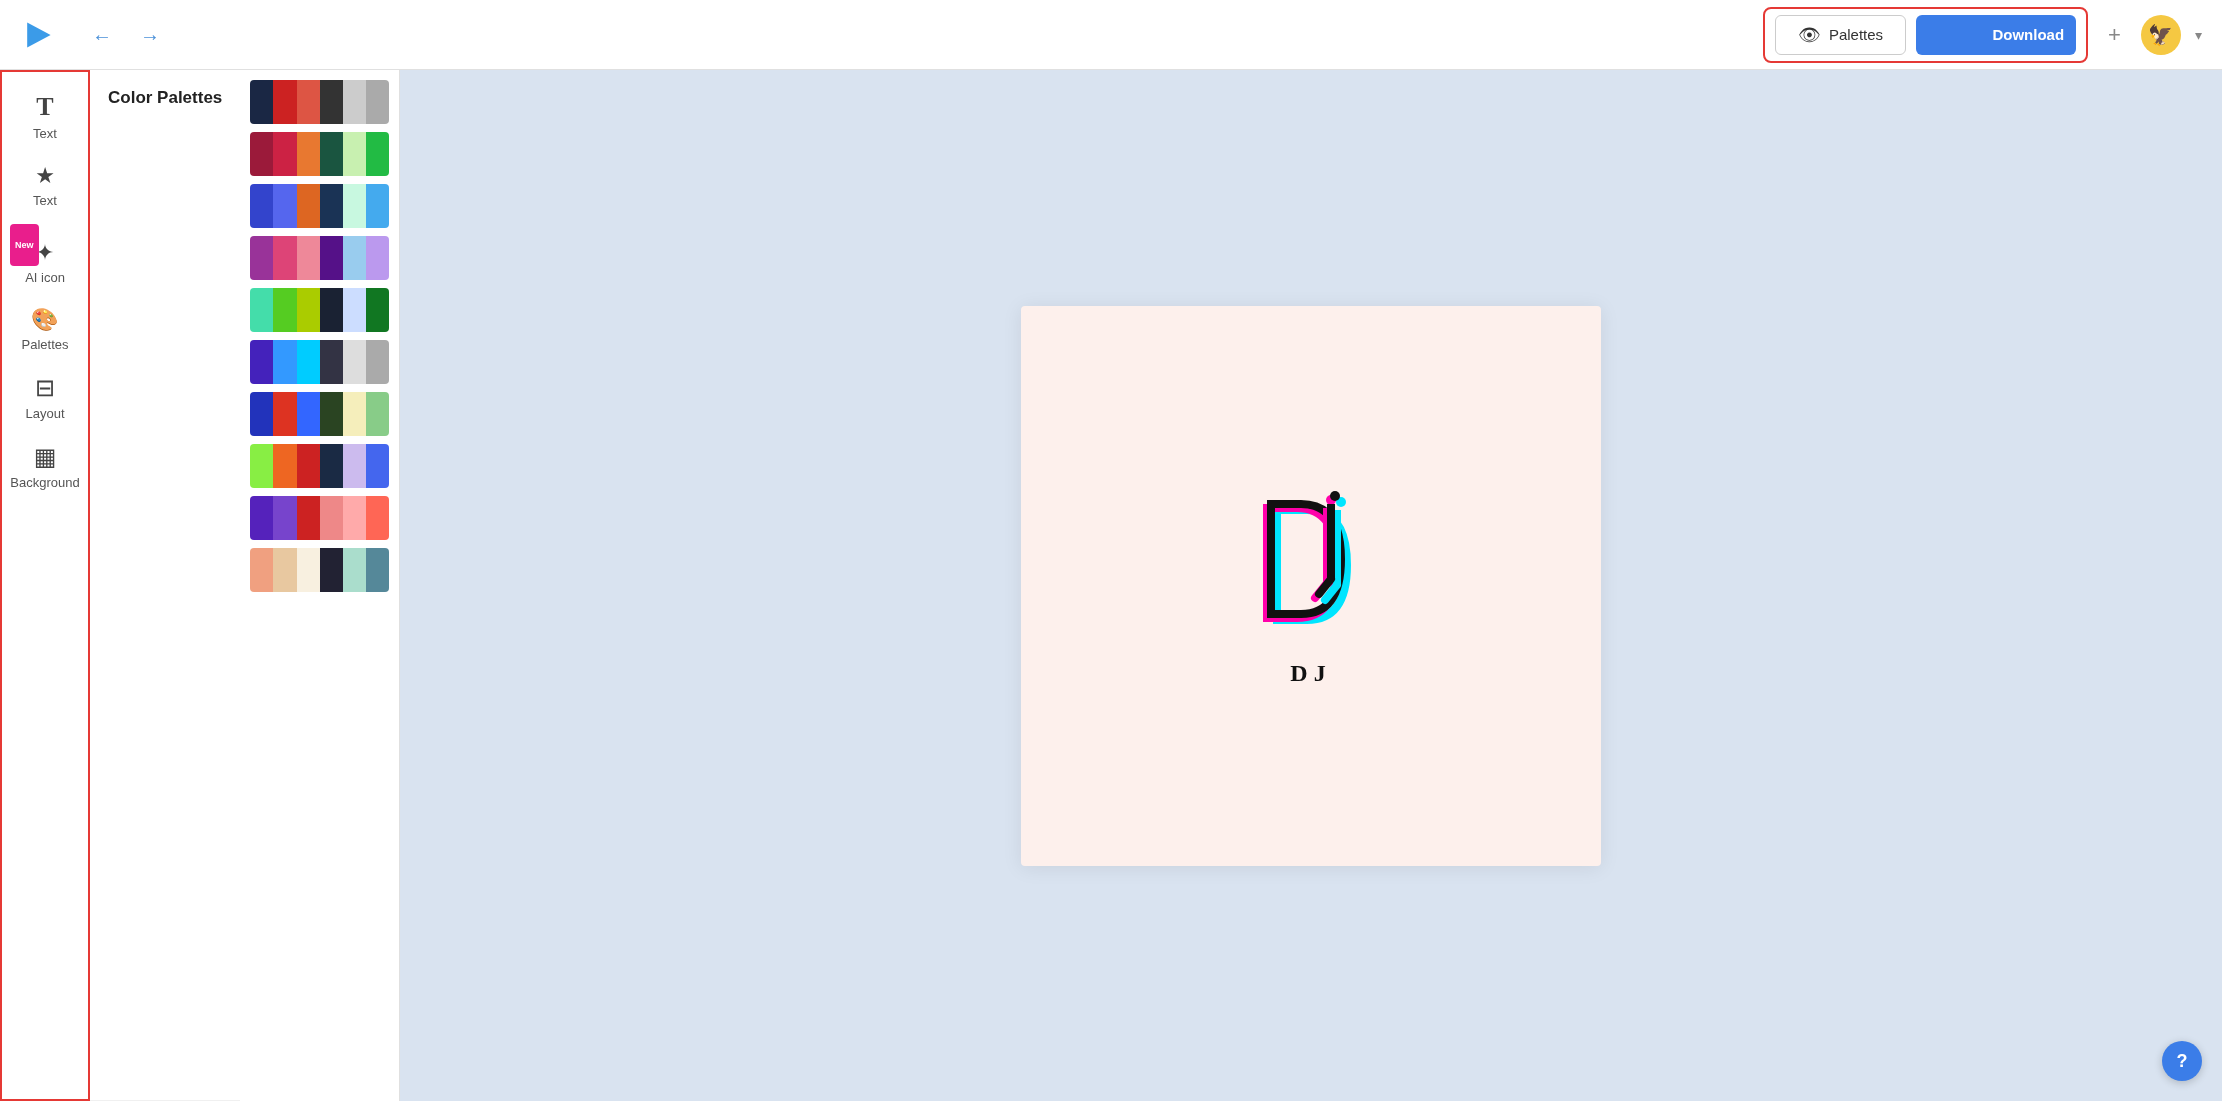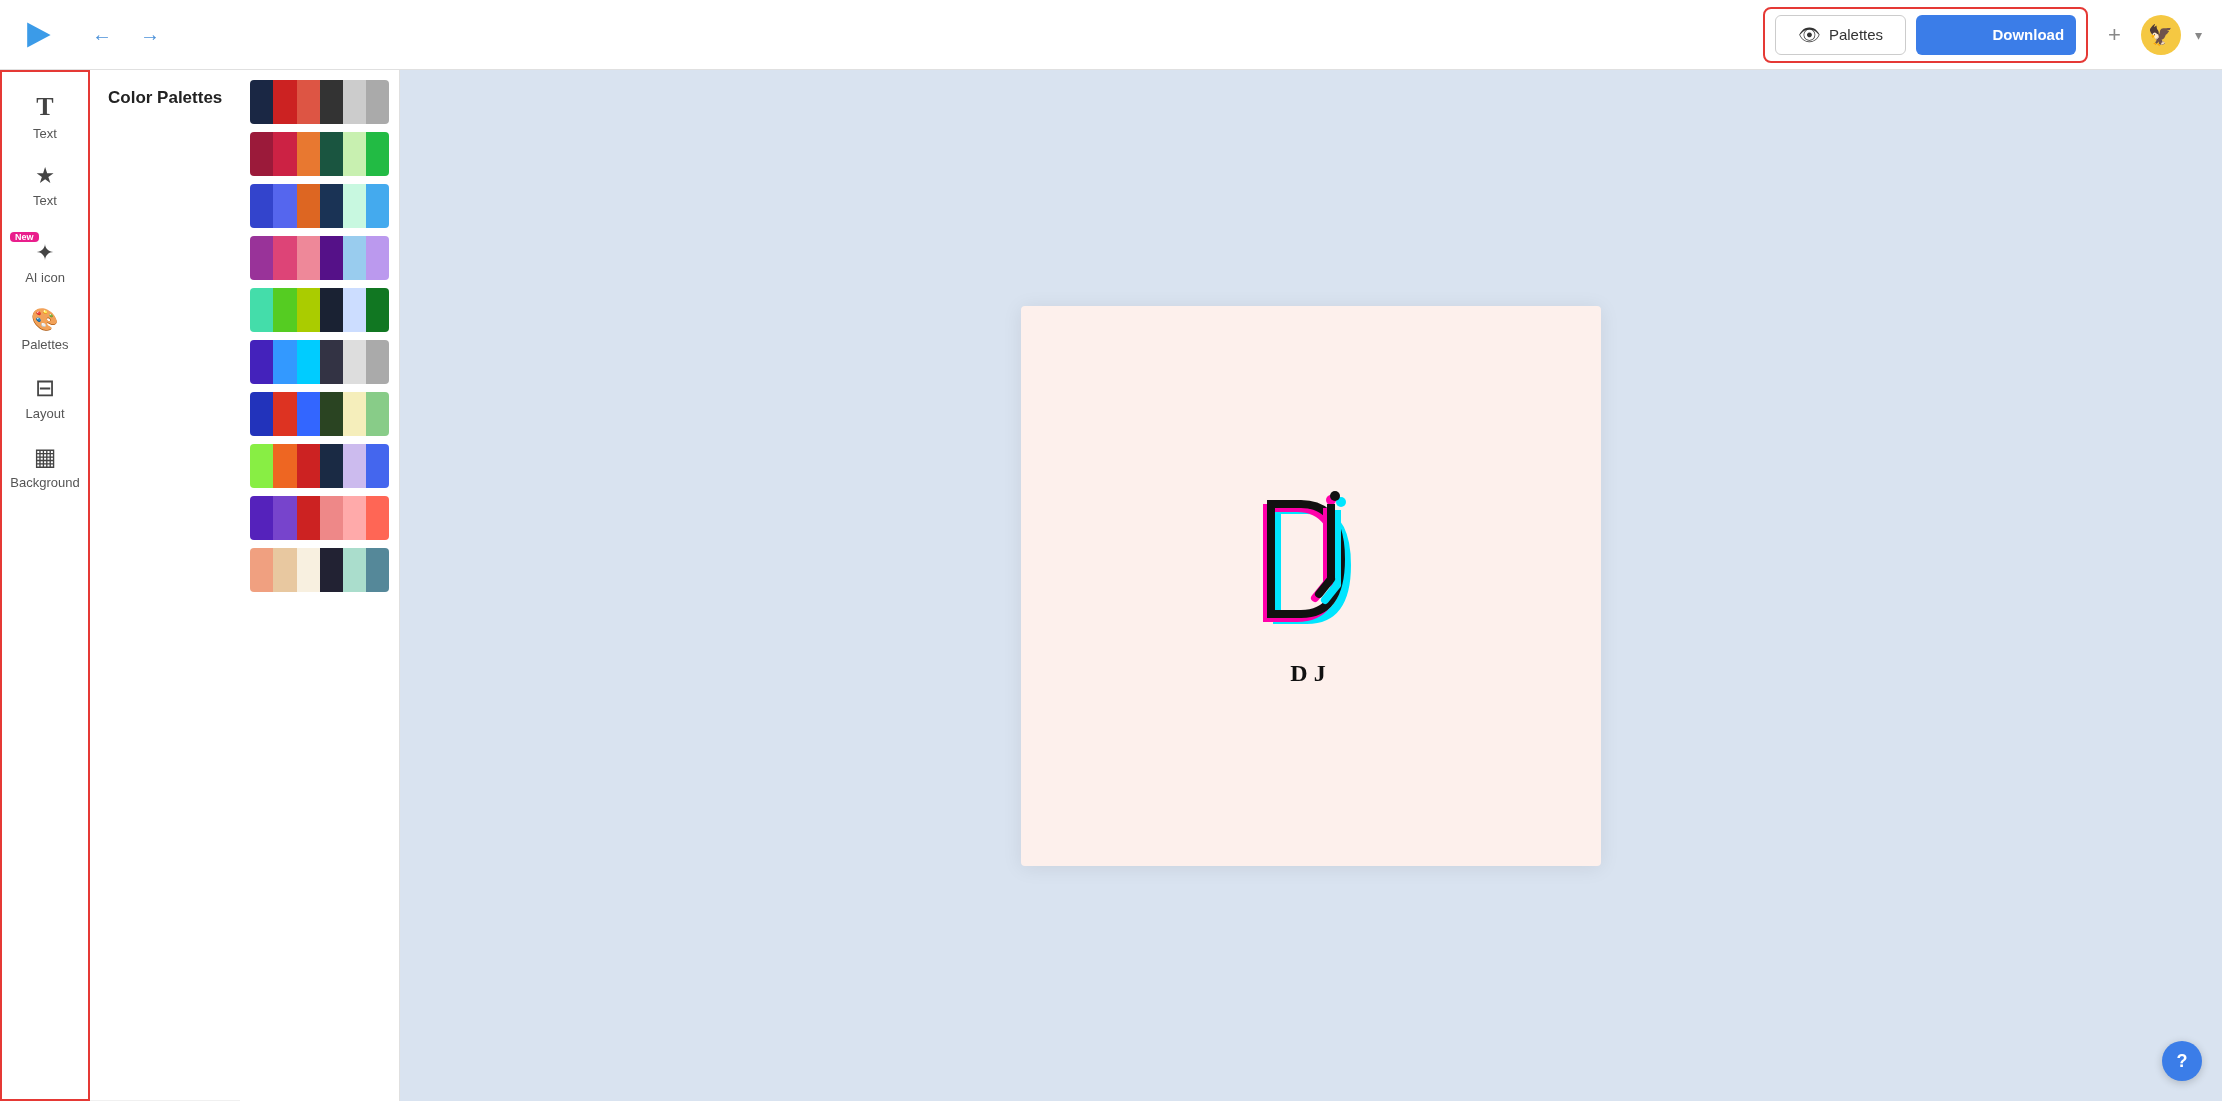--- a/index.html
+++ b/index.html
@@ -136,27 +136,27 @@
     }
     .sidebar-item .icon { font-size: 22px; color: #444; }
     .sidebar-item .label {
       font-size: 13px;
       color: #555;
       text-align: right;
       font-weight: 500;
     }
     .new-badge {
       position: absolute;
-      top: 12px;
+      top: 4px;
       left: 4px;
       background: #e91e8c;
       color: #fff;
       font-size: 9px;
       font-weight: 700;
-      padding: 0 5px;
+      padding: 16px 5px;
       border-radius: 4px;
     }
 
     
     .palettes-panel {
       width: 310px;
       background: #fff;
       border-right: 1px solid #e0e0e0;
       display: flex;
       flex-direction: row;

